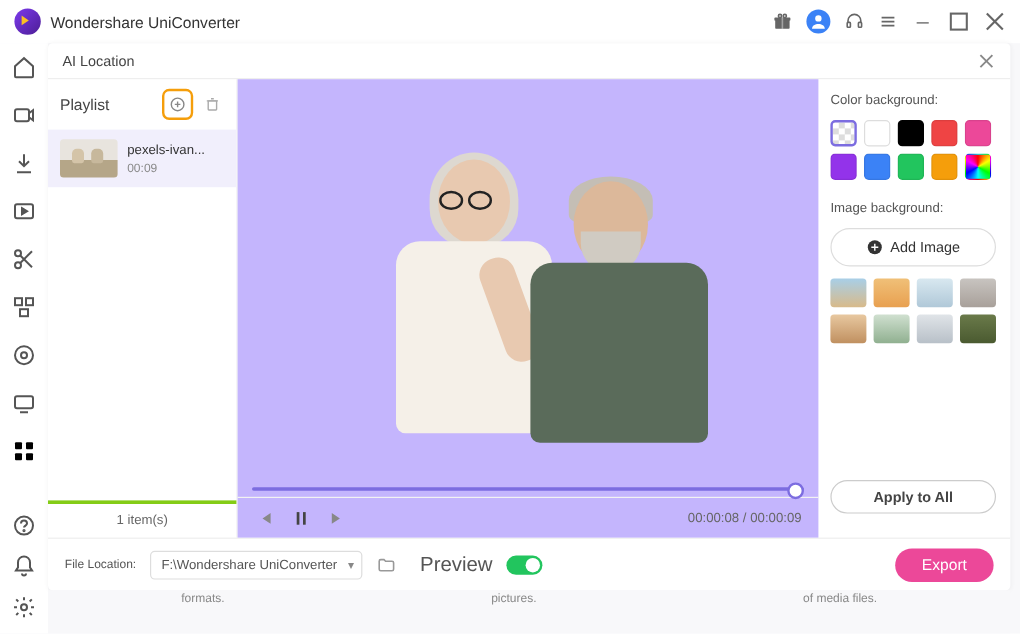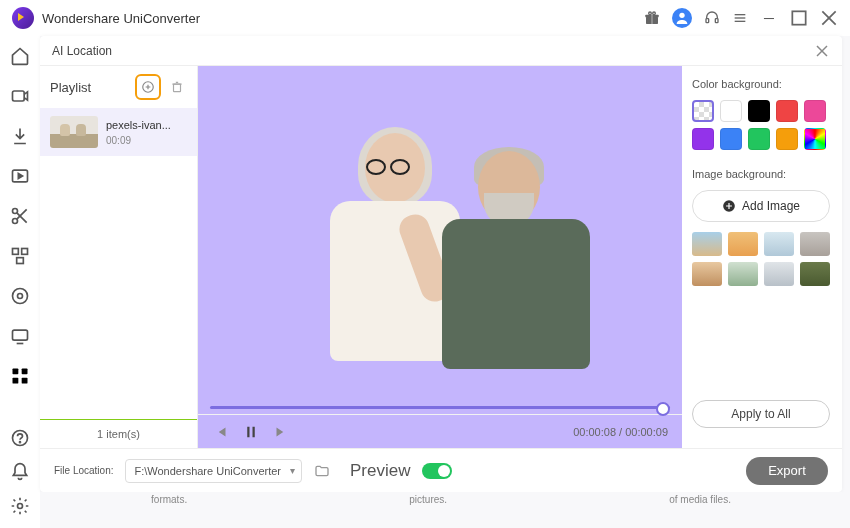--- a/index.html
+++ b/index.html
@@ -34,21 +34,21 @@
 .playlist-head-actions { margin-left: auto; display: flex; gap: 6px; align-items: center; }
 .add-btn { width: 26px; height: 26px; border: 2px solid #f59e0b; border-radius: 6px; display: flex; align-items: center; justify-content: center; color: #888; cursor: pointer; }
 .del-btn { width: 20px; height: 20px; color: #aaa; cursor: pointer; display: flex; align-items: center; justify-content: center; }
 .playlist-item { display: flex; align-items: center; padding: 8px 10px; background: #f1effc; gap: 8px; }
 .thumb { width: 48px; height: 32px; background: linear-gradient(180deg,#e8e4de 55%,#b5a688 55%); border-radius: 3px; position: relative; }
 .thumb::before { content: ""; position: absolute; left: 10px; top: 8px; width: 10px; height: 12px; background: #d4c4a8; border-radius: 4px 4px 2px 2px; }
 .thumb::after { content: ""; position: absolute; right: 12px; top: 8px; width: 10px; height: 12px; background: #c7b89c; border-radius: 4px 4px 2px 2px; }
 .item-meta { display: flex; flex-direction: column; gap: 4px; }
 .item-name { font-size: 11px; color: #333; max-width: 80px; overflow: hidden; text-overflow: ellipsis; white-space: nowrap; }
 .item-dur { font-size: 10px; color: #888; }
-.playlist-footer { margin-top: auto; border-top: 1px solid #84cc16; padding: 8px 10px; font-size: 11px; color: #666; text-align: center; }
+.playlist-footer { margin-top: auto; border-top: 3px solid #84cc16; padding: 8px 10px; font-size: 11px; color: #666; text-align: center; }
 
 .preview-col { flex: 1; display: flex; flex-direction: column; position: relative; background: #c4b5fd; }
 .canvas { flex: 1; display: flex; align-items: center; justify-content: center; position: relative; }
 .figures { position: relative; width: 320px; height: 260px; }
 .person { position: absolute; bottom: 0; }
 .p1 { left: 30px; width: 150px; height: 240px; }
 .p2 { right: 10px; width: 160px; height: 230px; }
 .head { border-radius: 50%; position: absolute; }
 .p1 .head { width: 60px; height: 70px; background: #e8c9b0; top: 10px; left: 55px; }
 .p1 .hair { position: absolute; width: 74px; height: 78px; background: #ddd8d0; border-radius: 50% 50% 40% 40%; top: 4px; left: 48px; }
@@ -71,31 +71,31 @@
 .right-col { width: 160px; padding: 12px 12px 0 10px; display: flex; flex-direction: column; gap: 10px; }
 .sec-label { font-size: 11px; color: #555; }
 .swatch-grid { display: flex; flex-wrap: wrap; gap: 6px; }
 .swatch { width: 22px; height: 22px; border-radius: 4px; cursor: pointer; border: 1px solid rgba(0,0,0,0.08); }
 .swatch.transparent { background: repeating-conic-gradient(#ddd 0 25%, #fff 0 50%) 0 0/10px 10px; border: 2px solid #7c6de0; }
 .swatch.white { background: #fff; border: 1px solid #ddd; }
 .swatch.rainbow { background: conic-gradient(#f00,#ff0,#0f0,#0ff,#00f,#f0f,#f00); }
 .add-image-btn { height: 32px; border: 1px solid #ddd; border-radius: 16px; background: #fff; display: flex; align-items: center; justify-content: center; gap: 6px; font-size: 12px; color: #333; cursor: pointer; }
 .img-grid { display: flex; flex-wrap: wrap; gap: 6px; }
 .img-thumb { width: 30px; height: 24px; border-radius: 3px; cursor: pointer; }
-.apply-all { margin-top: auto; margin-bottom: 20px; height: 28px; border: 1px solid #ccc; border-radius: 14px; background: #fff; font-size: 12px; color: #444; cursor: pointer; }
+.apply-all { margin-top: auto; margin-bottom: 20px; height: 28px; border: 1px solid #ccc; border-radius: 14px; background: #fff; font-size: 12px; color: #444; cursor: pointer; font-weight: bold; }
 
 .bottom-bar { height: 44px; border-top: 1px solid #eee; display: flex; align-items: center; padding: 0 14px; gap: 12px; }
 .fl-label { font-size: 10px; color: #555; }
 .fl-select { height: 24px; border: 1px solid #ddd; border-radius: 4px; padding: 0 20px 0 8px; font-size: 11px; color: #555; background: #fff; position: relative; min-width: 150px; display: flex; align-items: center; }
 .fl-select::after { content: "▾"; position: absolute; right: 6px; color: #888; font-size: 10px; }
 .folder-icon { color: #999; cursor: pointer; }
 .preview-label { font-size: 17px; color: #555; margin-left: 8px; }
 .toggle { width: 30px; height: 16px; background: #22c55e; border-radius: 8px; position: relative; cursor: pointer; }
 .toggle::after { content: ""; width: 12px; height: 12px; background: #fff; border-radius: 50%; position: absolute; top: 2px; right: 2px; }
-.export-btn { margin-left: auto; width: 82px; height: 28px; background: #737373; color: #fff; border: none; border-radius: 14px; font-size: 13px; cursor: pointer; }
+.export-btn { margin-left: auto; width: 82px; height: 28px; background: #ec4899; color: #fff; border: none; border-radius: 14px; font-size: 13px; cursor: pointer; }
 
 .footer-scraps { position: absolute; bottom: 0; left: 40px; right: 8px; height: 36px; background: #f8f8fa; display: flex; justify-content: space-around; align-items: flex-start; font-size: 10px; color: #888; padding-top: 2px; }
 .footer-scraps div { max-width: 140px; text-align: center; line-height: 1.2; }
 
 svg { display: block; }
 </style>
 </head>
 <body>
 
 <div class="titlebar">

